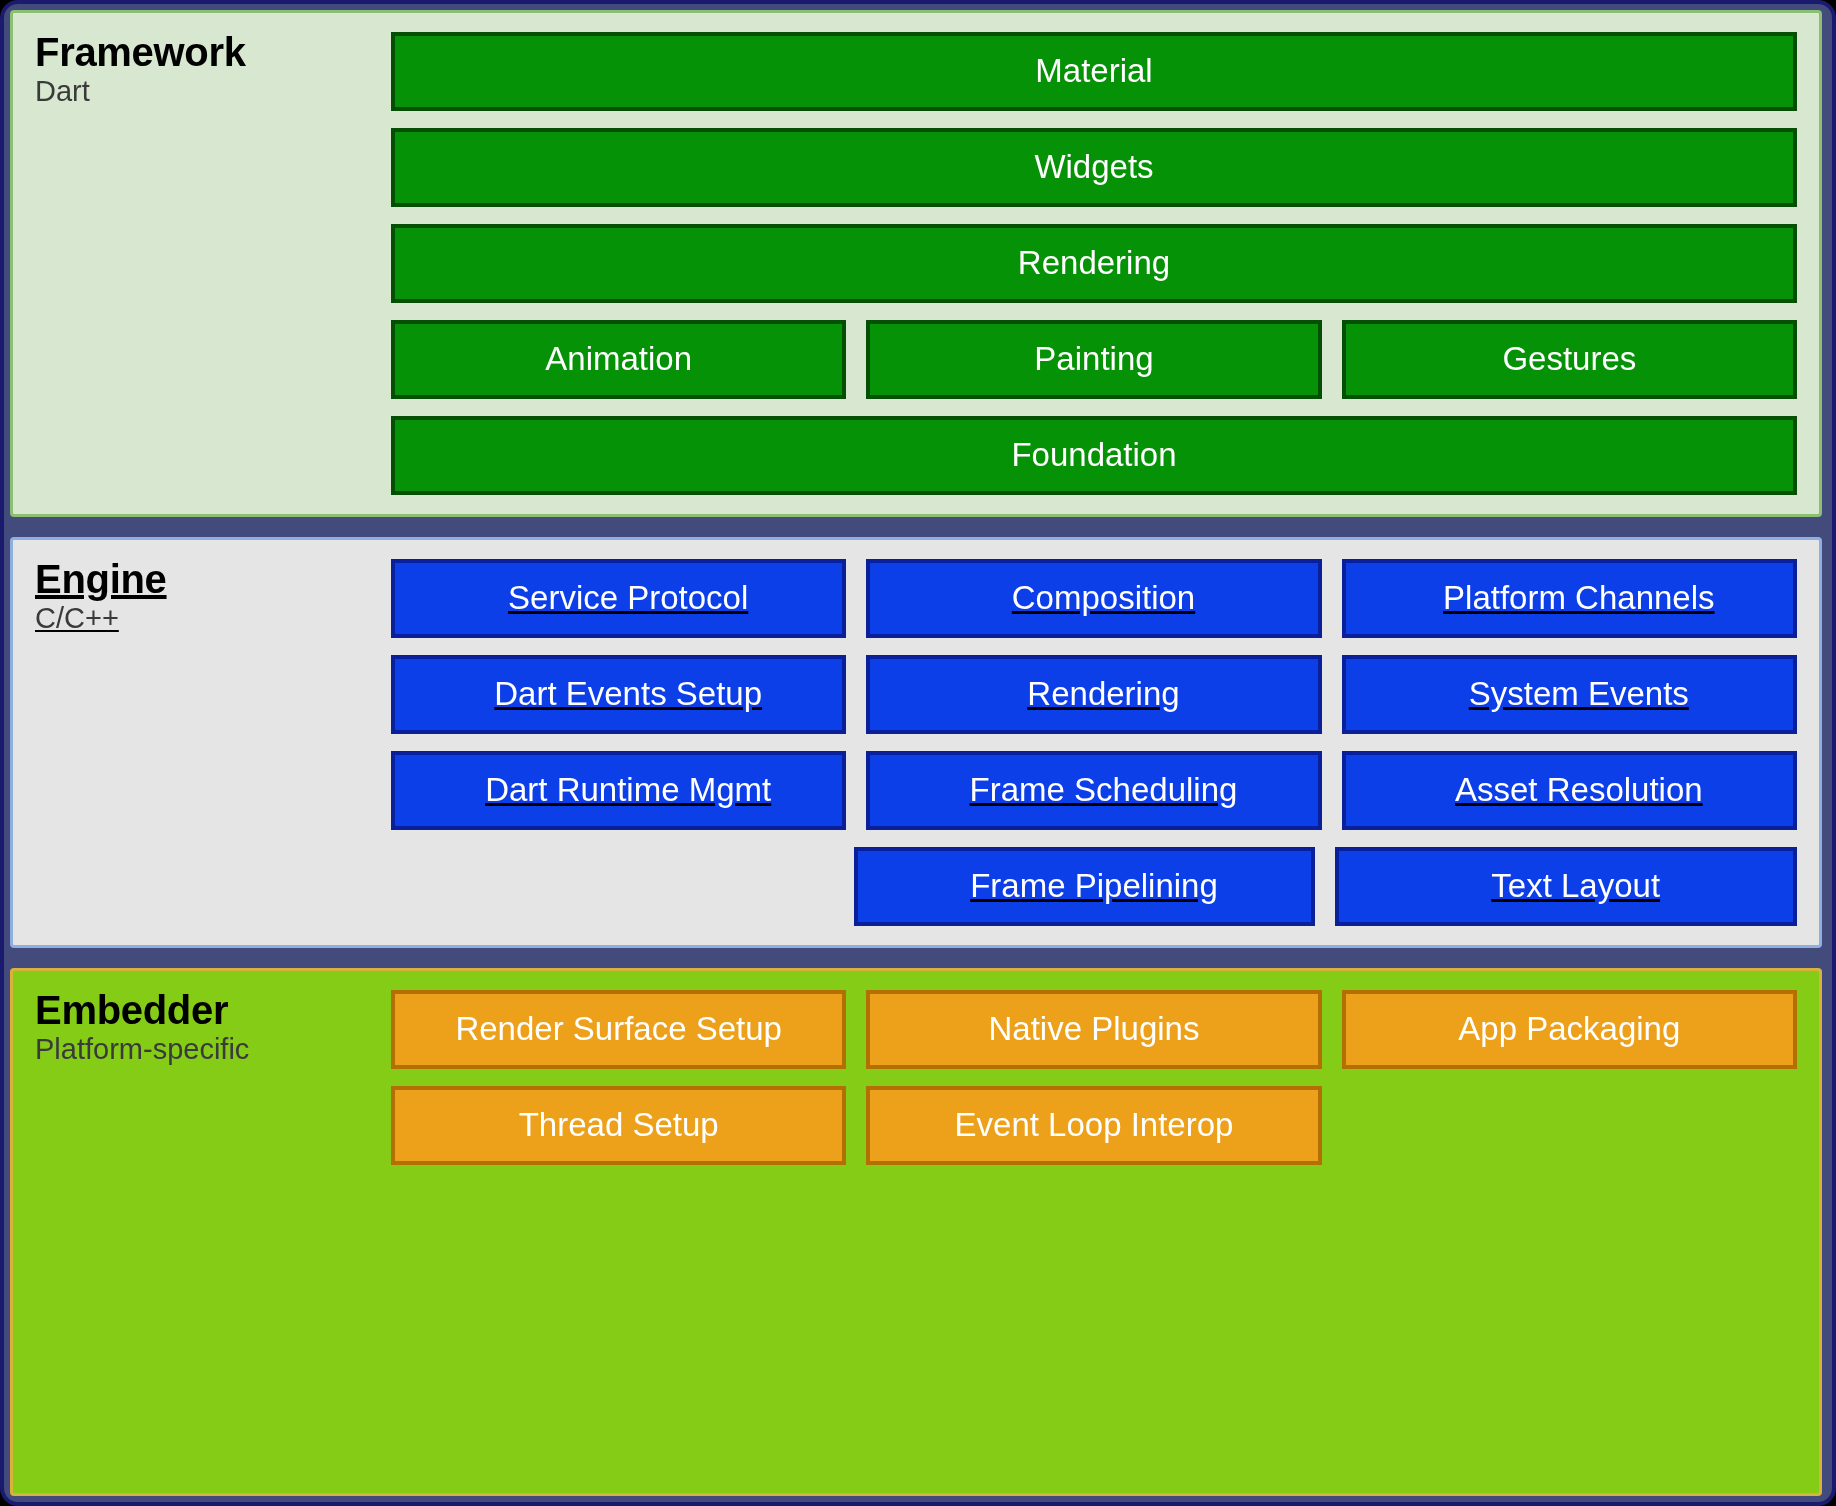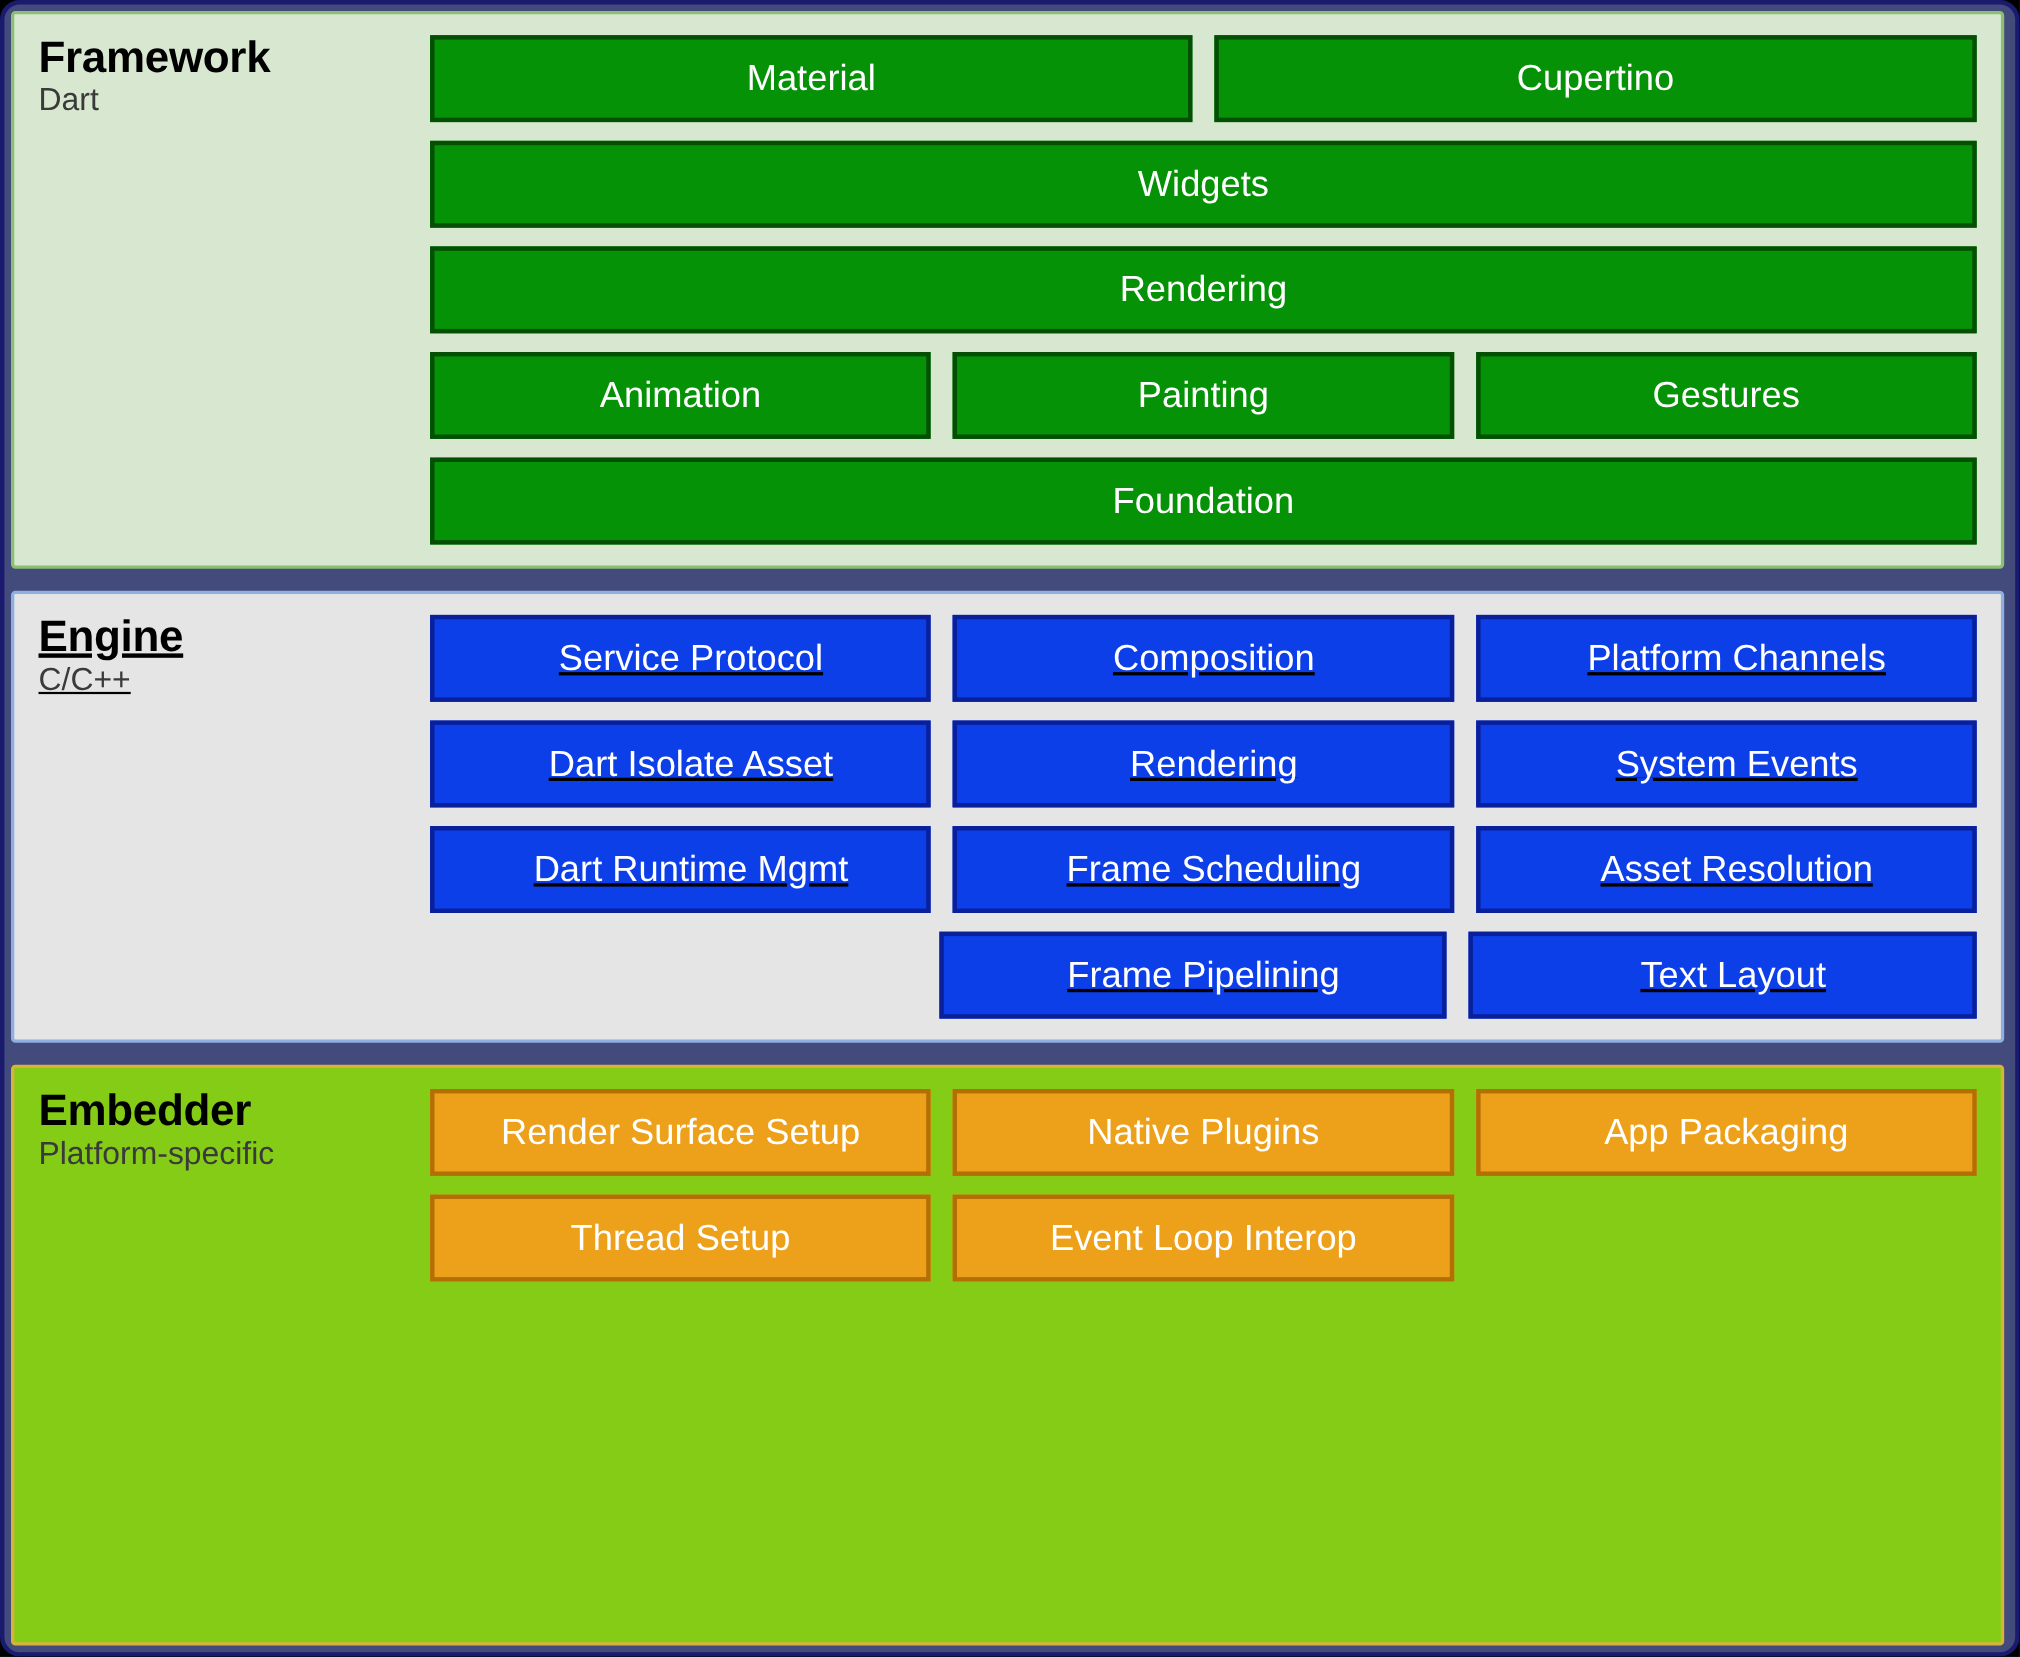--- a/index.html
+++ b/index.html
@@ -141,21 +141,20 @@
 
   <section class="layer" id="layer-framework">
     <div class="layer-header">
       <div class="layer-title">Framework</div>
       <div class="layer-subtitle">Dart</div>
     </div>
     <div class="layer-body">
 
       <div class="row">
         <div class="cell">Material</div>
-        <div class="cell">Cupertino</div>
       </div>
 
       <div class="row">
         <div class="cell">Widgets</div>
       </div>
 
       <div class="row">
         <div class="cell">Rendering</div>
       </div>
 
@@ -179,21 +178,21 @@
     </div>
     <div class="layer-body">
 
       <div class="row">
         <div class="cell">Service Protocol</div>
         <div class="cell">Composition</div>
         <div class="cell">Platform Channels</div>
       </div>
 
       <div class="row">
-        <div class="cell">Dart Isolate Asset</div>
+        <div class="cell">Dart Events Setup</div>
         <div class="cell">Rendering</div>
         <div class="cell">System Events</div>
       </div>
 
       <div class="row">
         <div class="cell">Dart Runtime Mgmt</div>
         <div class="cell">Frame Scheduling</div>
         <div class="cell">Asset Resolution</div>
       </div>
 

